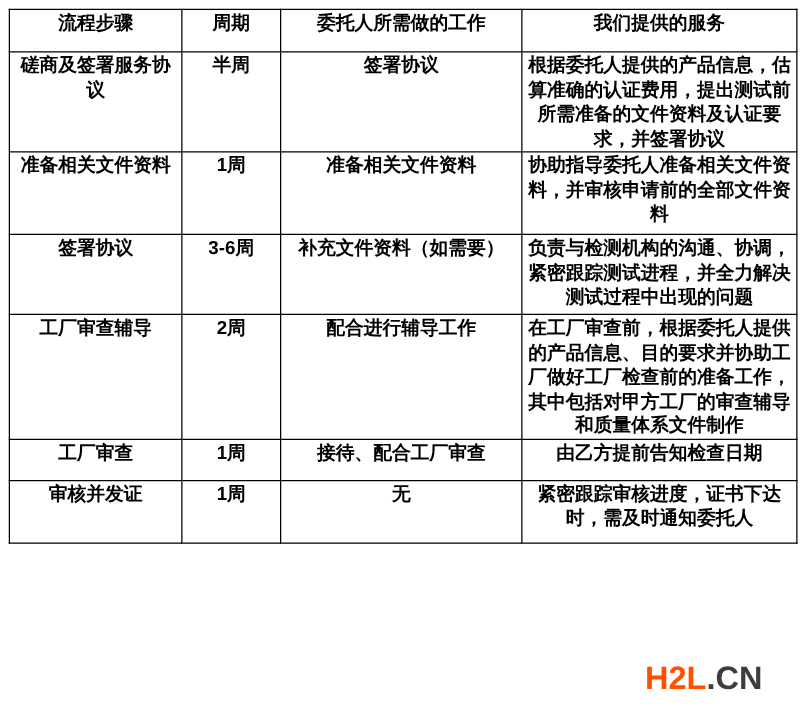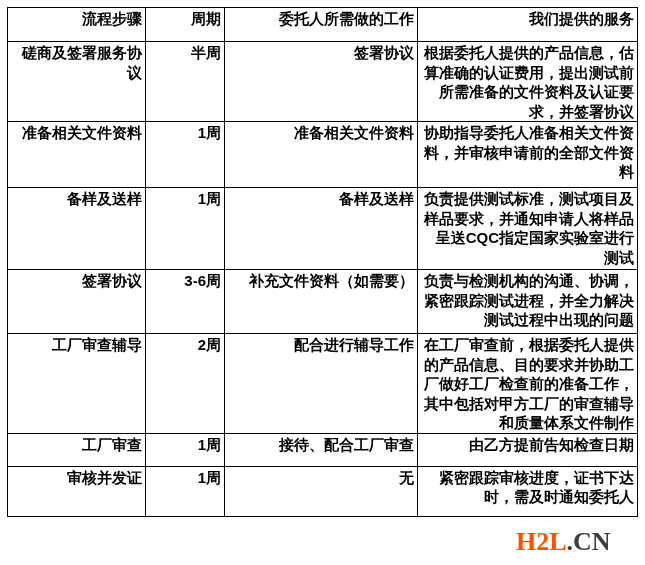--- a/index.html
+++ b/index.html
@@ -20,21 +20,21 @@
     left: 7px;
     top: 7px;
     width: 630px;
     border-collapse: collapse;
     table-layout: fixed;
   }
   .process-table th,
   .process-table td {
     border: 1px solid #000000;
     vertical-align: top;
-    text-align: right;
+    text-align: center;
     padding: 1px 3px 0 3px;
     font-size: 15px;
     line-height: 19.5px;
     word-break: break-word;
     overflow: hidden;
   }
   .process-table th {
     font-weight: bold;
   }
   .process-table td {
@@ -55,21 +55,21 @@
   tr.r6 { height: 33px; }
   tr.r7 { height: 50px; }
 
   .watermark {
     position: absolute;
     left: 516px;
     top: 529px;
     font-size: 26px;
     line-height: 26px;
     font-weight: bold;
-    font-family: Liberation Serif, serif;
+    font-family: Liberation Sans, sans-serif;
     letter-spacing: 0px;
     white-space: nowrap;
     text-shadow: -1px -1px 0 #ffffff, 1px -1px 0 #ffffff,
                  -1px  1px 0 #ffffff, 1px  1px 0 #ffffff;
   }
   .watermark .wm-primary   { color: #ff5000; }
   .watermark .wm-secondary { color: #3d3d3d; }
 </style>
 </head>
 <body>
@@ -95,26 +95,20 @@
       <td>半周</td>
       <td>签署协议</td>
       <td>根据委托人提供的产品信息，估算准确的认证费用，提出测试前所需准备的文件资料及认证要求，并签署协议</td>
     </tr>
     <tr class="r1">
       <td>准备相关文件资料</td>
       <td>1周</td>
       <td>准备相关文件资料</td>
       <td>协助指导委托人准备相关文件资料，并审核申请前的全部文件资料</td>
     </tr>
-    <tr class="r3">
-      <td>备样及送样</td>
-      <td>1周</td>
-      <td>备样及送样</td>
-      <td>负责提供测试标准，测试项目及样品要求，并通知申请人将样品呈送CQC指定国家实验室进行测试</td>
-    </tr>
     <tr class="r4">
       <td>签署协议</td>
       <td>3-6周</td>
       <td>补充文件资料（如需要）</td>
       <td>负责与检测机构的沟通、协调，紧密跟踪测试进程，并全力解决测试过程中出现的问题</td>
     </tr>
     <tr class="r5">
       <td>工厂审查辅导</td>
       <td>2周</td>
       <td>配合进行辅导工作</td>

